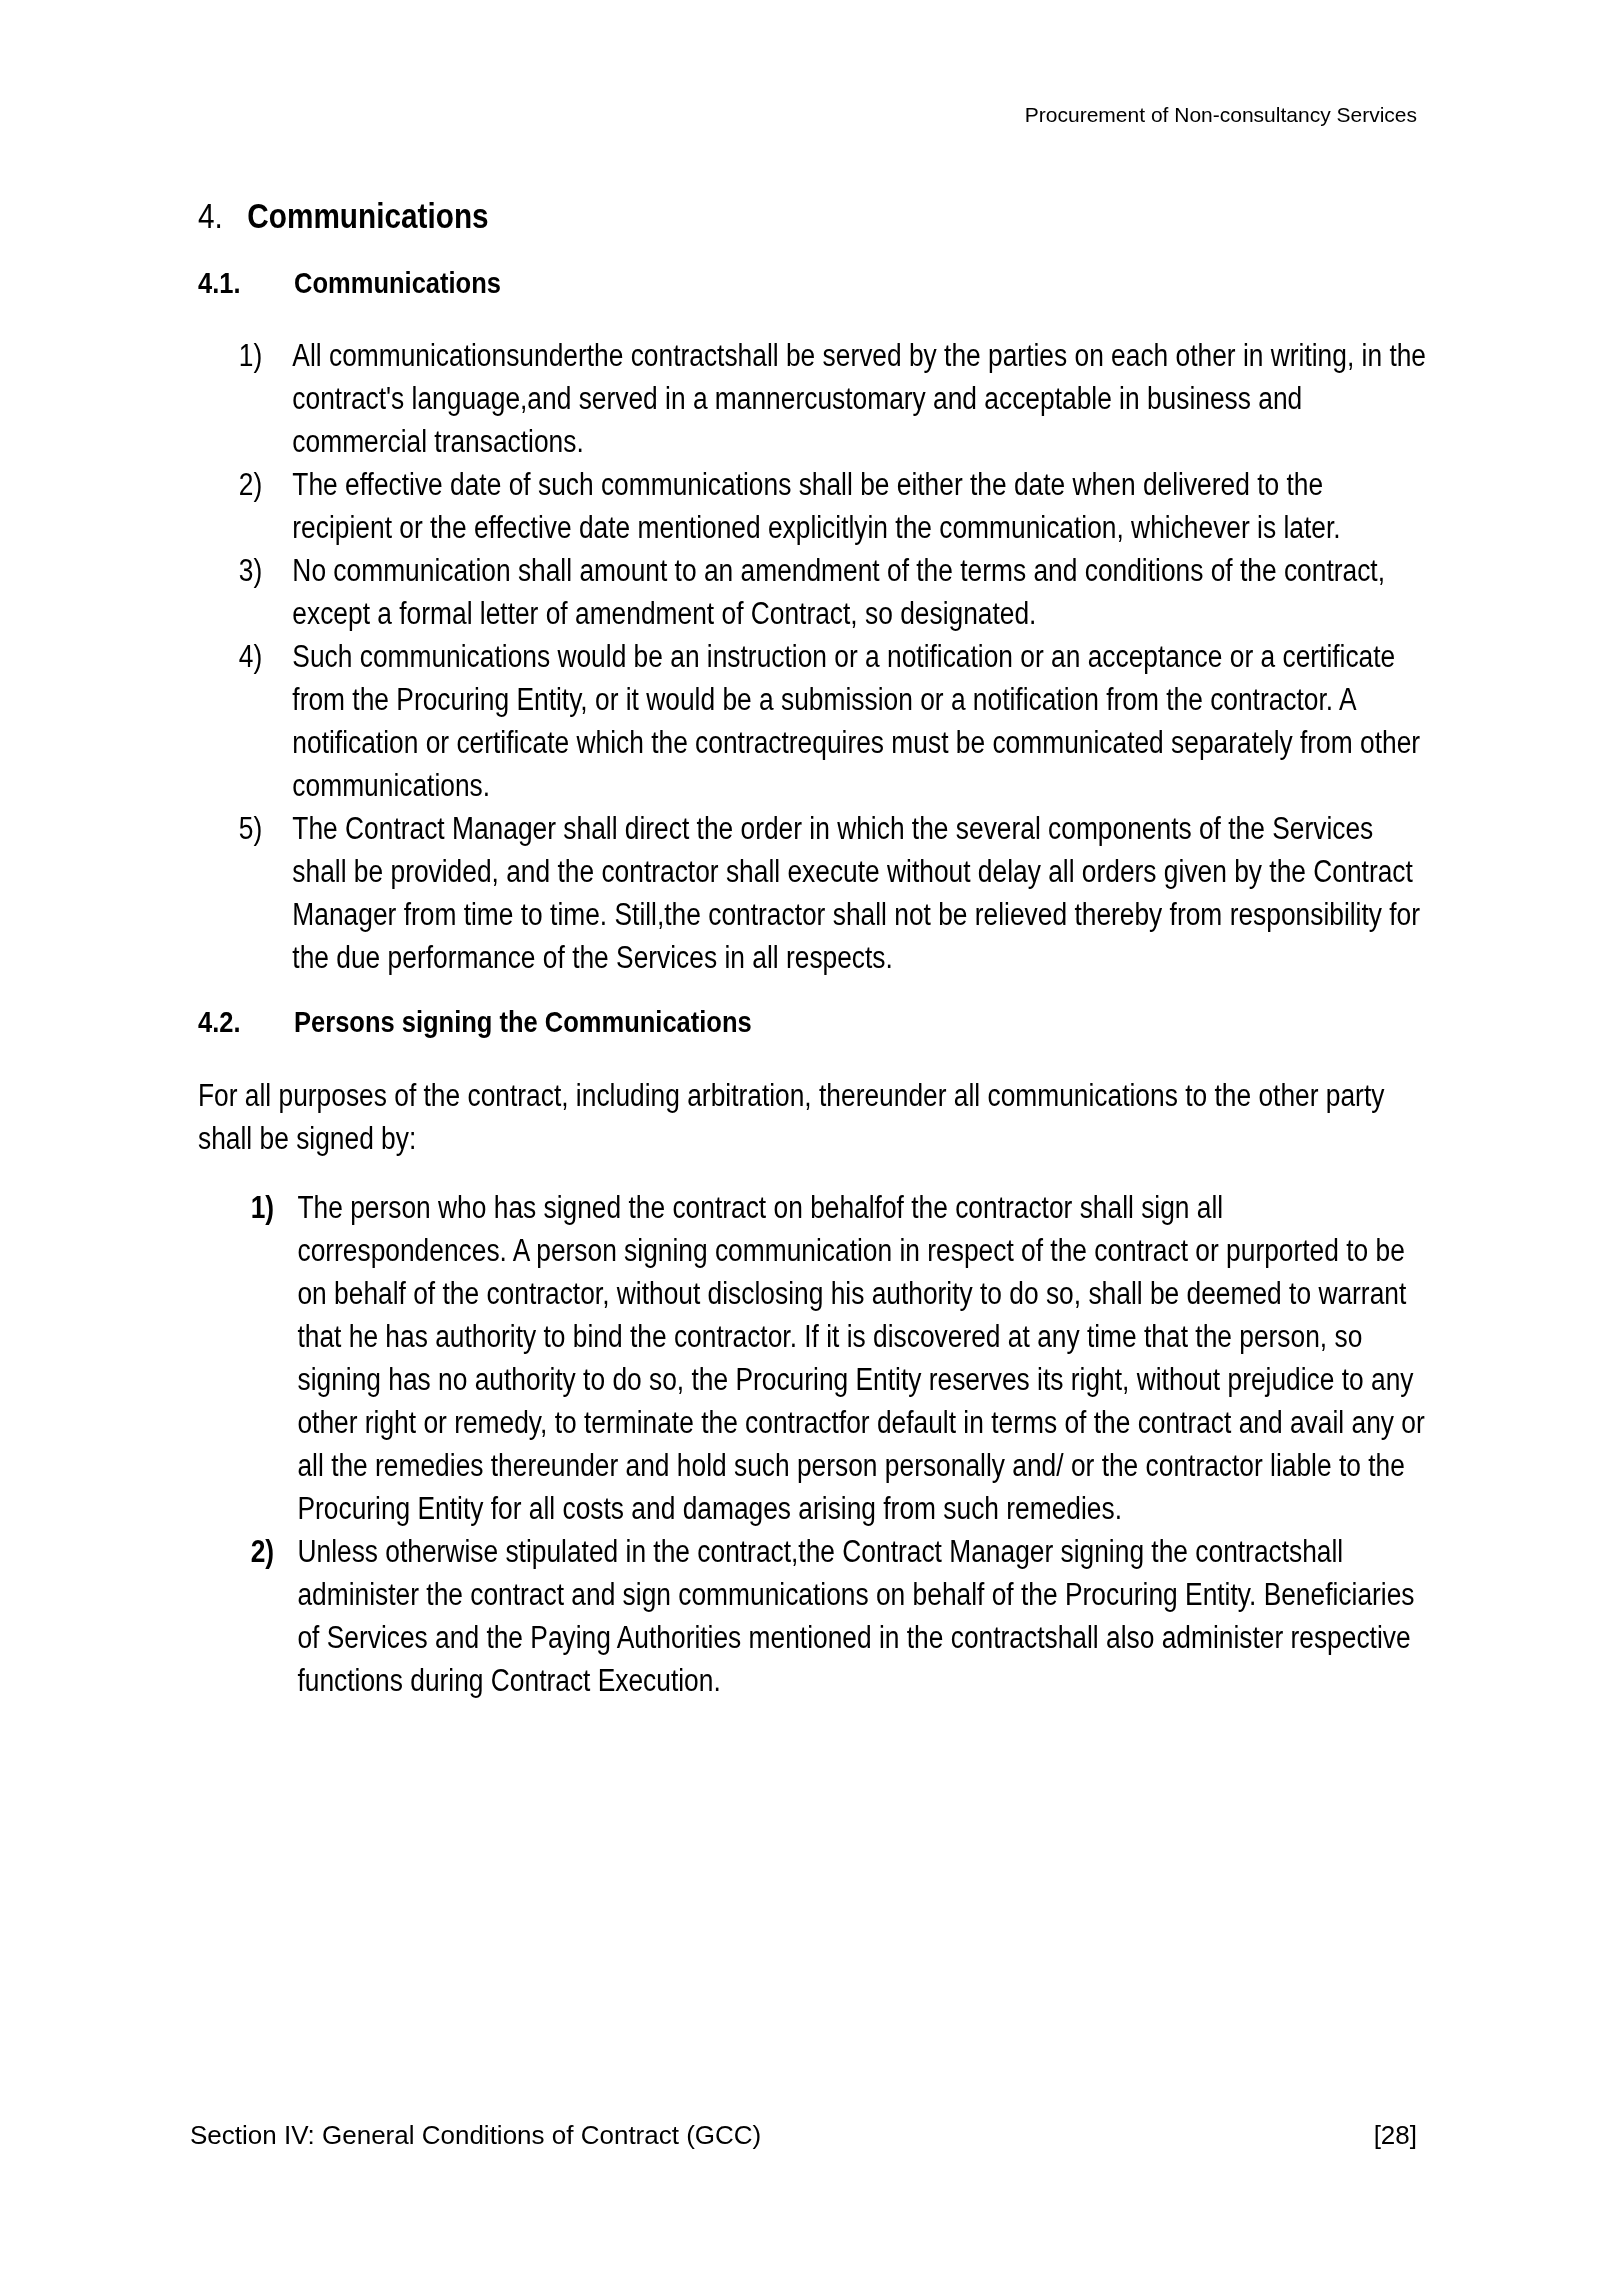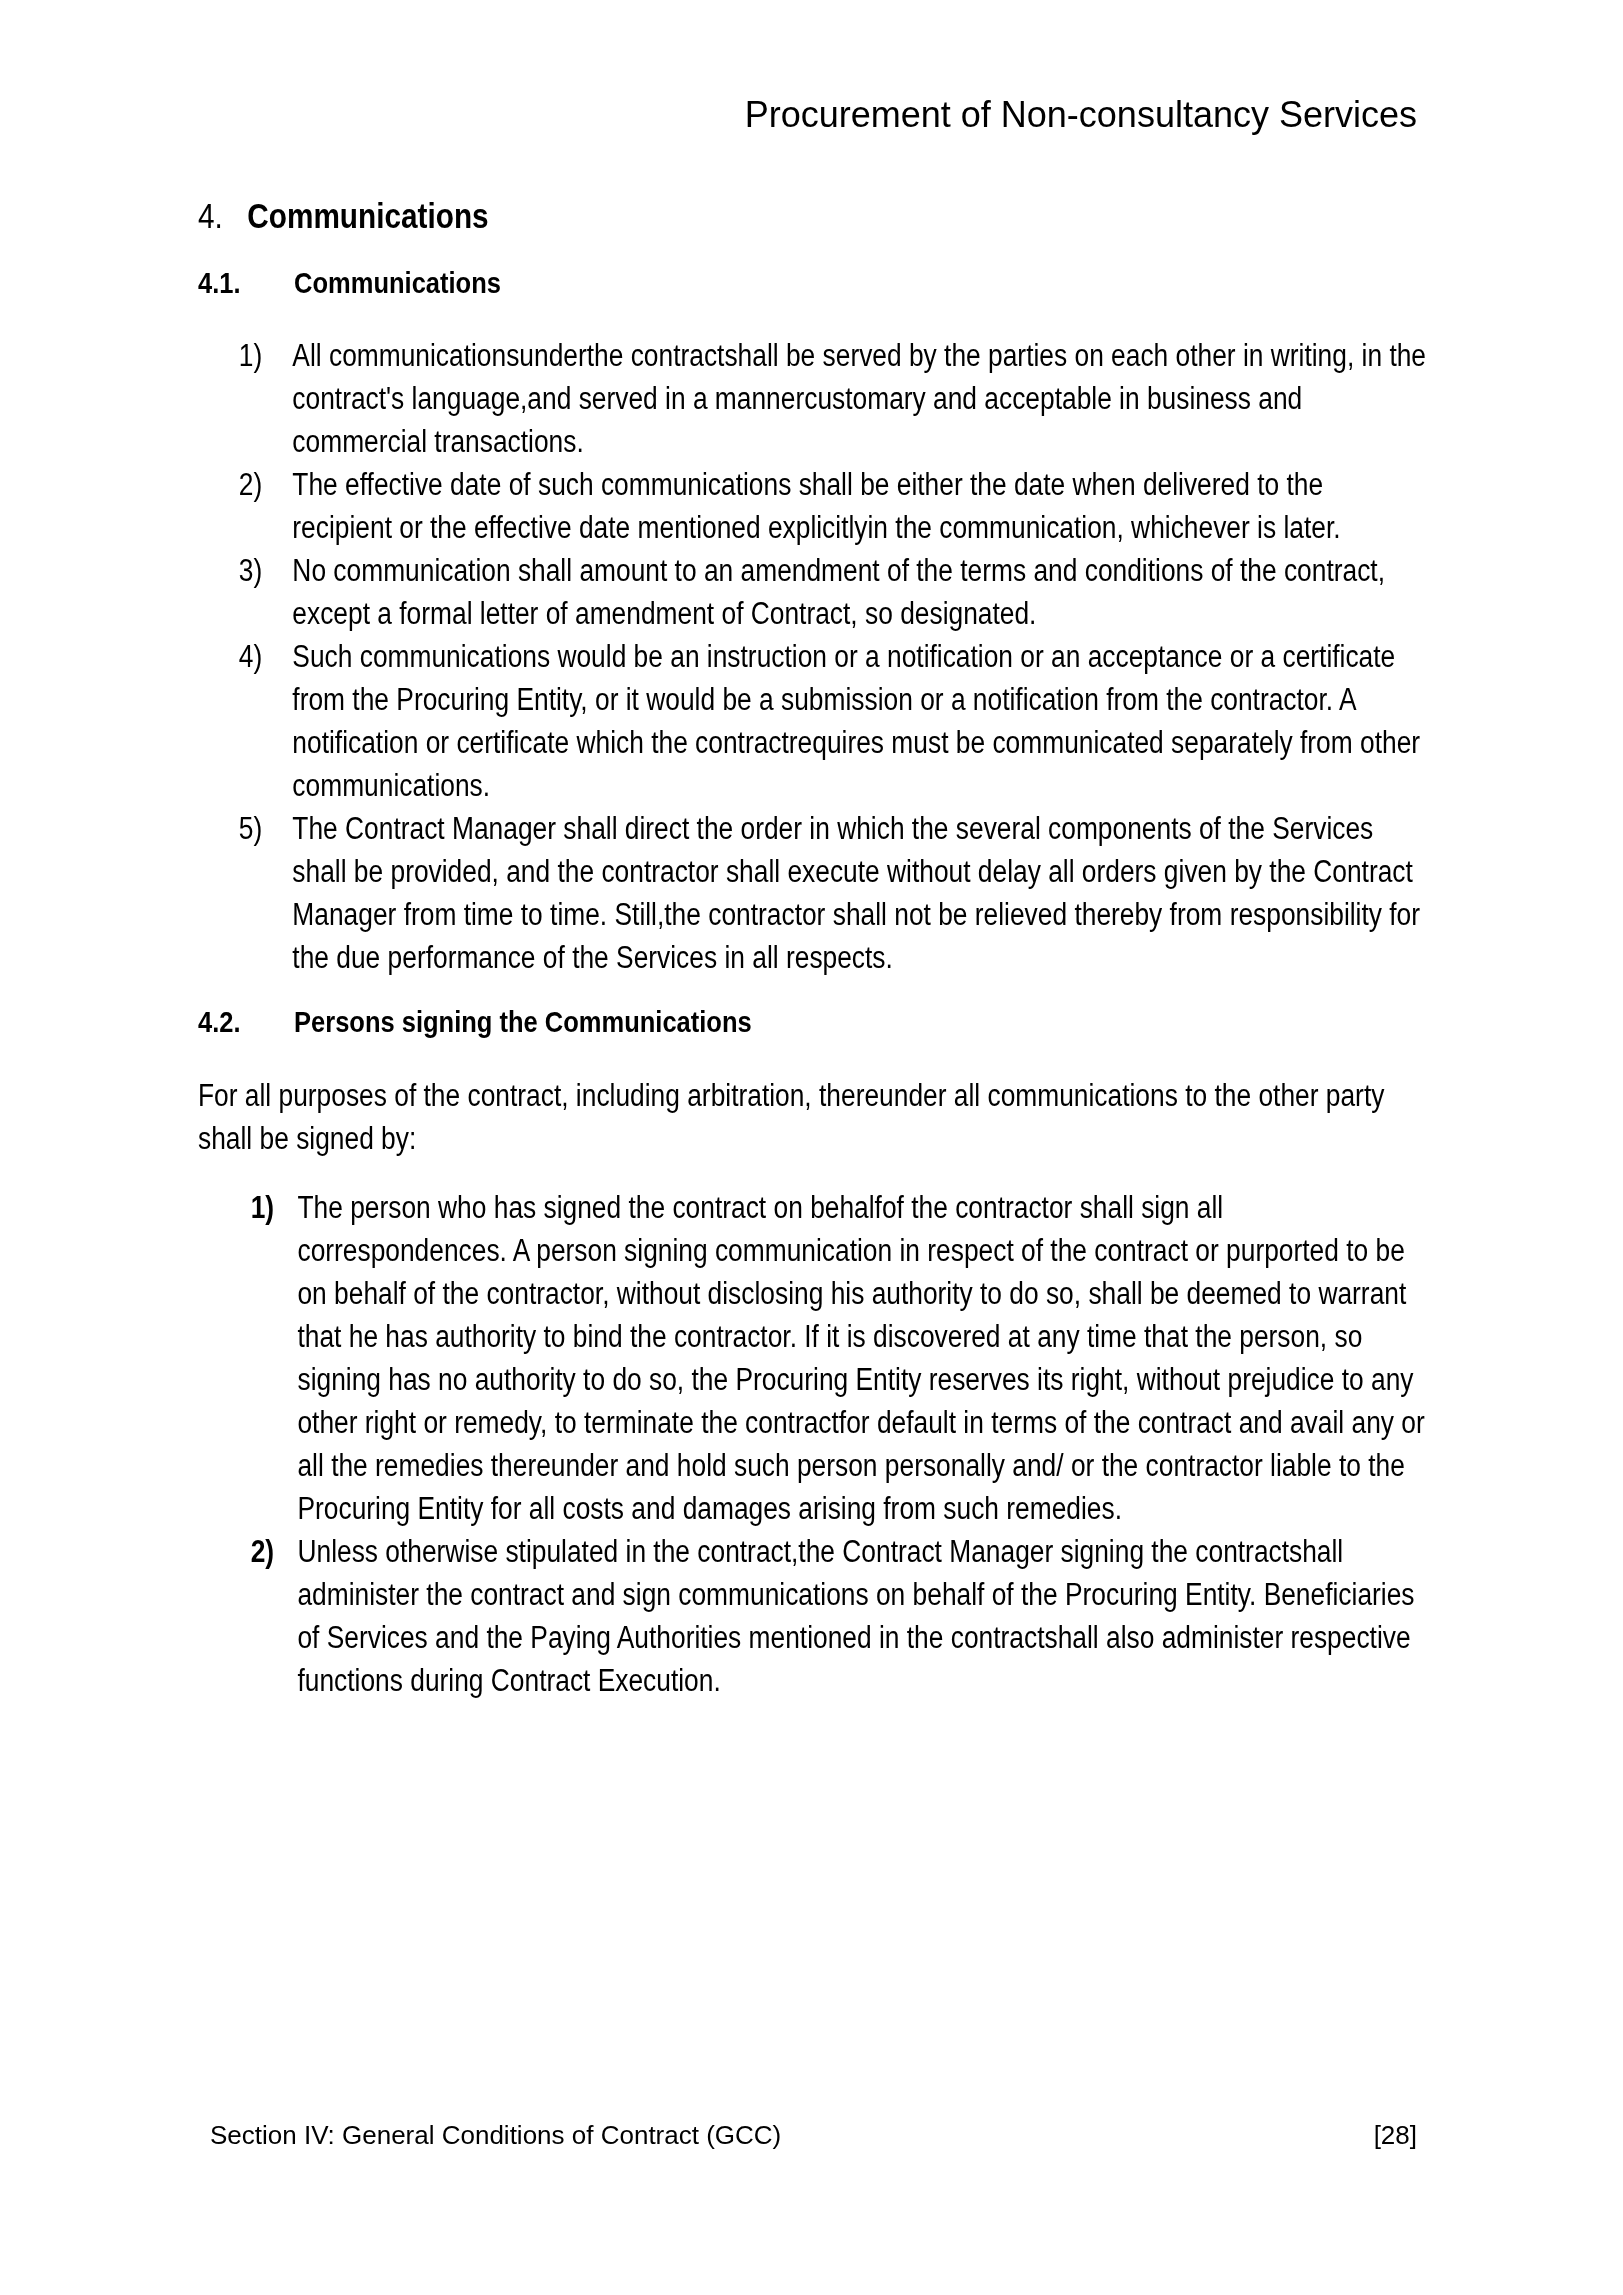--- a/index.html
+++ b/index.html
@@ -14,29 +14,29 @@
     background: #ffffff;
     overflow: hidden;
     font-family: "Liberation Sans", sans-serif;
     color: #000000;
   }
   
   .page-header {
     position: absolute;
     top: 98px;
     right: 206px;
-    font-size: 36px;
+    font-size: 21px;
     line-height: 33px;
     text-align: left;
     white-space: nowrap;
   }
   .page-footer {
     position: absolute;
     top: 2120px;
-    left: 210px;
+    left: 190px;
     right: 206px;
     display: flex;
     justify-content: space-between;
     align-items: baseline;
     font-size: 26px;
     line-height: 31px;
   }
   
   .content {
     position: absolute;

